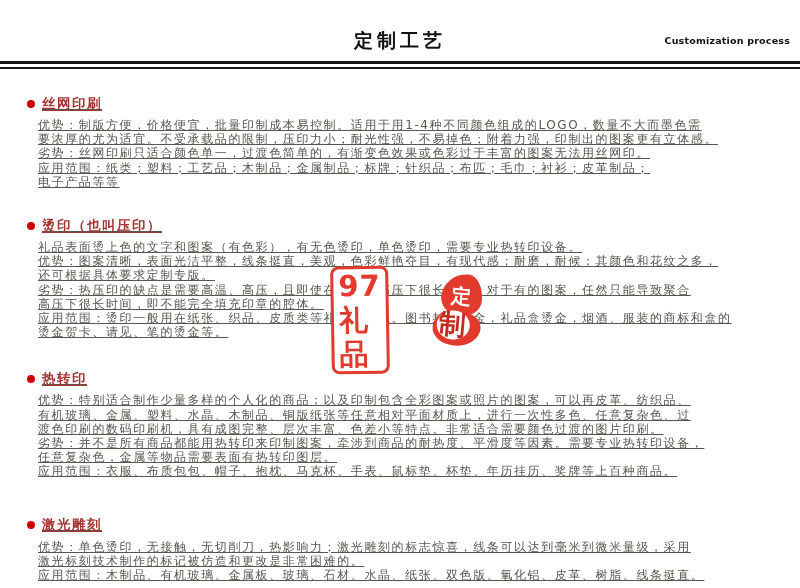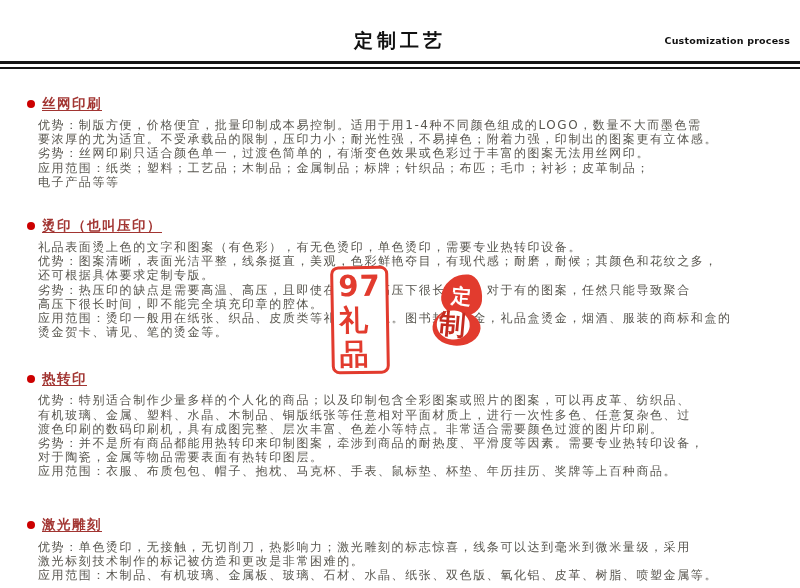--- a/index.html
+++ b/index.html
@@ -4,21 +4,21 @@
 <style>
   html, body { margin: 0; padding: 0; }
   body {
     width: 800px; height: 588px;
     background: #ffffff;
     font-family: "DejaVu Sans", "Liberation Sans", sans-serif;
     position: relative;
     overflow: hidden;
     color: var(--body-text, #58564f);
   }
-  .page { position: relative; width: 800px; height: 456px; }
+  .page { position: relative; width: 800px; height: 456px; text-decoration: underline; }
 
   
   .header { position: relative; height: 70px; }
   .page-title {
     position: absolute; top: 28px; left: 0; width: 100%;
     text-align: center; margin: 0;
     font-size: 19px; font-weight: bold; letter-spacing: 4px;
     color: var(--header-text, #111111);
   }
   .page-subtitle {
@@ -149,33 +149,33 @@
       <section class="section">
         <div class="sec-head">
           <span class="bullet"></span>
           <span class="sec-title">热转印</span>
         </div>
         <div class="sec-body">
           <div class="text-line">优势：特别适合制作少量多样的个人化的商品；以及印制包含全彩图案或照片的图案，可以再皮革、纺织品、</div>
           <div class="text-line">有机玻璃、金属、塑料、水晶、木制品、铜版纸张等任意相对平面材质上，进行一次性多色、任意复杂色、过</div>
           <div class="text-line">渡色印刷的数码印刷机，具有成图完整、层次丰富、色差小等特点。非常适合需要颜色过渡的图片印刷。</div>
           <div class="text-line">劣势：并不是所有商品都能用热转印来印制图案，牵涉到商品的耐热度、平滑度等因素。需要专业热转印设备，</div>
-          <div class="text-line">对于陶瓷，金属等物品需要表面有热转印图层。</div>
+          <div class="text-line">任意复杂色，金属等物品需要表面有热转印图层。</div>
           <div class="text-line">应用范围：衣服、布质包包、帽子、抱枕、马克杯、手表、鼠标垫、杯垫、年历挂历、奖牌等上百种商品。</div>
         </div>
       </section>
       <section class="section">
         <div class="sec-head">
           <span class="bullet"></span>
           <span class="sec-title">激光雕刻</span>
         </div>
         <div class="sec-body">
           <div class="text-line">优势：单色烫印，无接触，无切削刀，热影响力；激光雕刻的标志惊喜，线条可以达到毫米到微米量级，采用</div>
           <div class="text-line">激光标刻技术制作的标记被仿造和更改是非常困难的。</div>
-          <div class="text-line">应用范围：木制品、有机玻璃、金属板、玻璃、石材、水晶、纸张、双色版、氧化铝、皮革、树脂、喷塑金属等。</div>
+          <div class="text-line">应用范围：木制品、有机玻璃、金属板、玻璃、石材、水晶、纸张、双色版、氧化铝、皮革、树脂、线条挺直。</div>
         </div>
       </section>
     </main>
 
   <div class="watermark">
     <div class="wm-badge">97礼品</div>
     <div class="wm-seal">
       <div class="seal-blob-top"></div>
       <div class="seal-blob-bottom"></div>
       <div class="seal-gap"></div>

